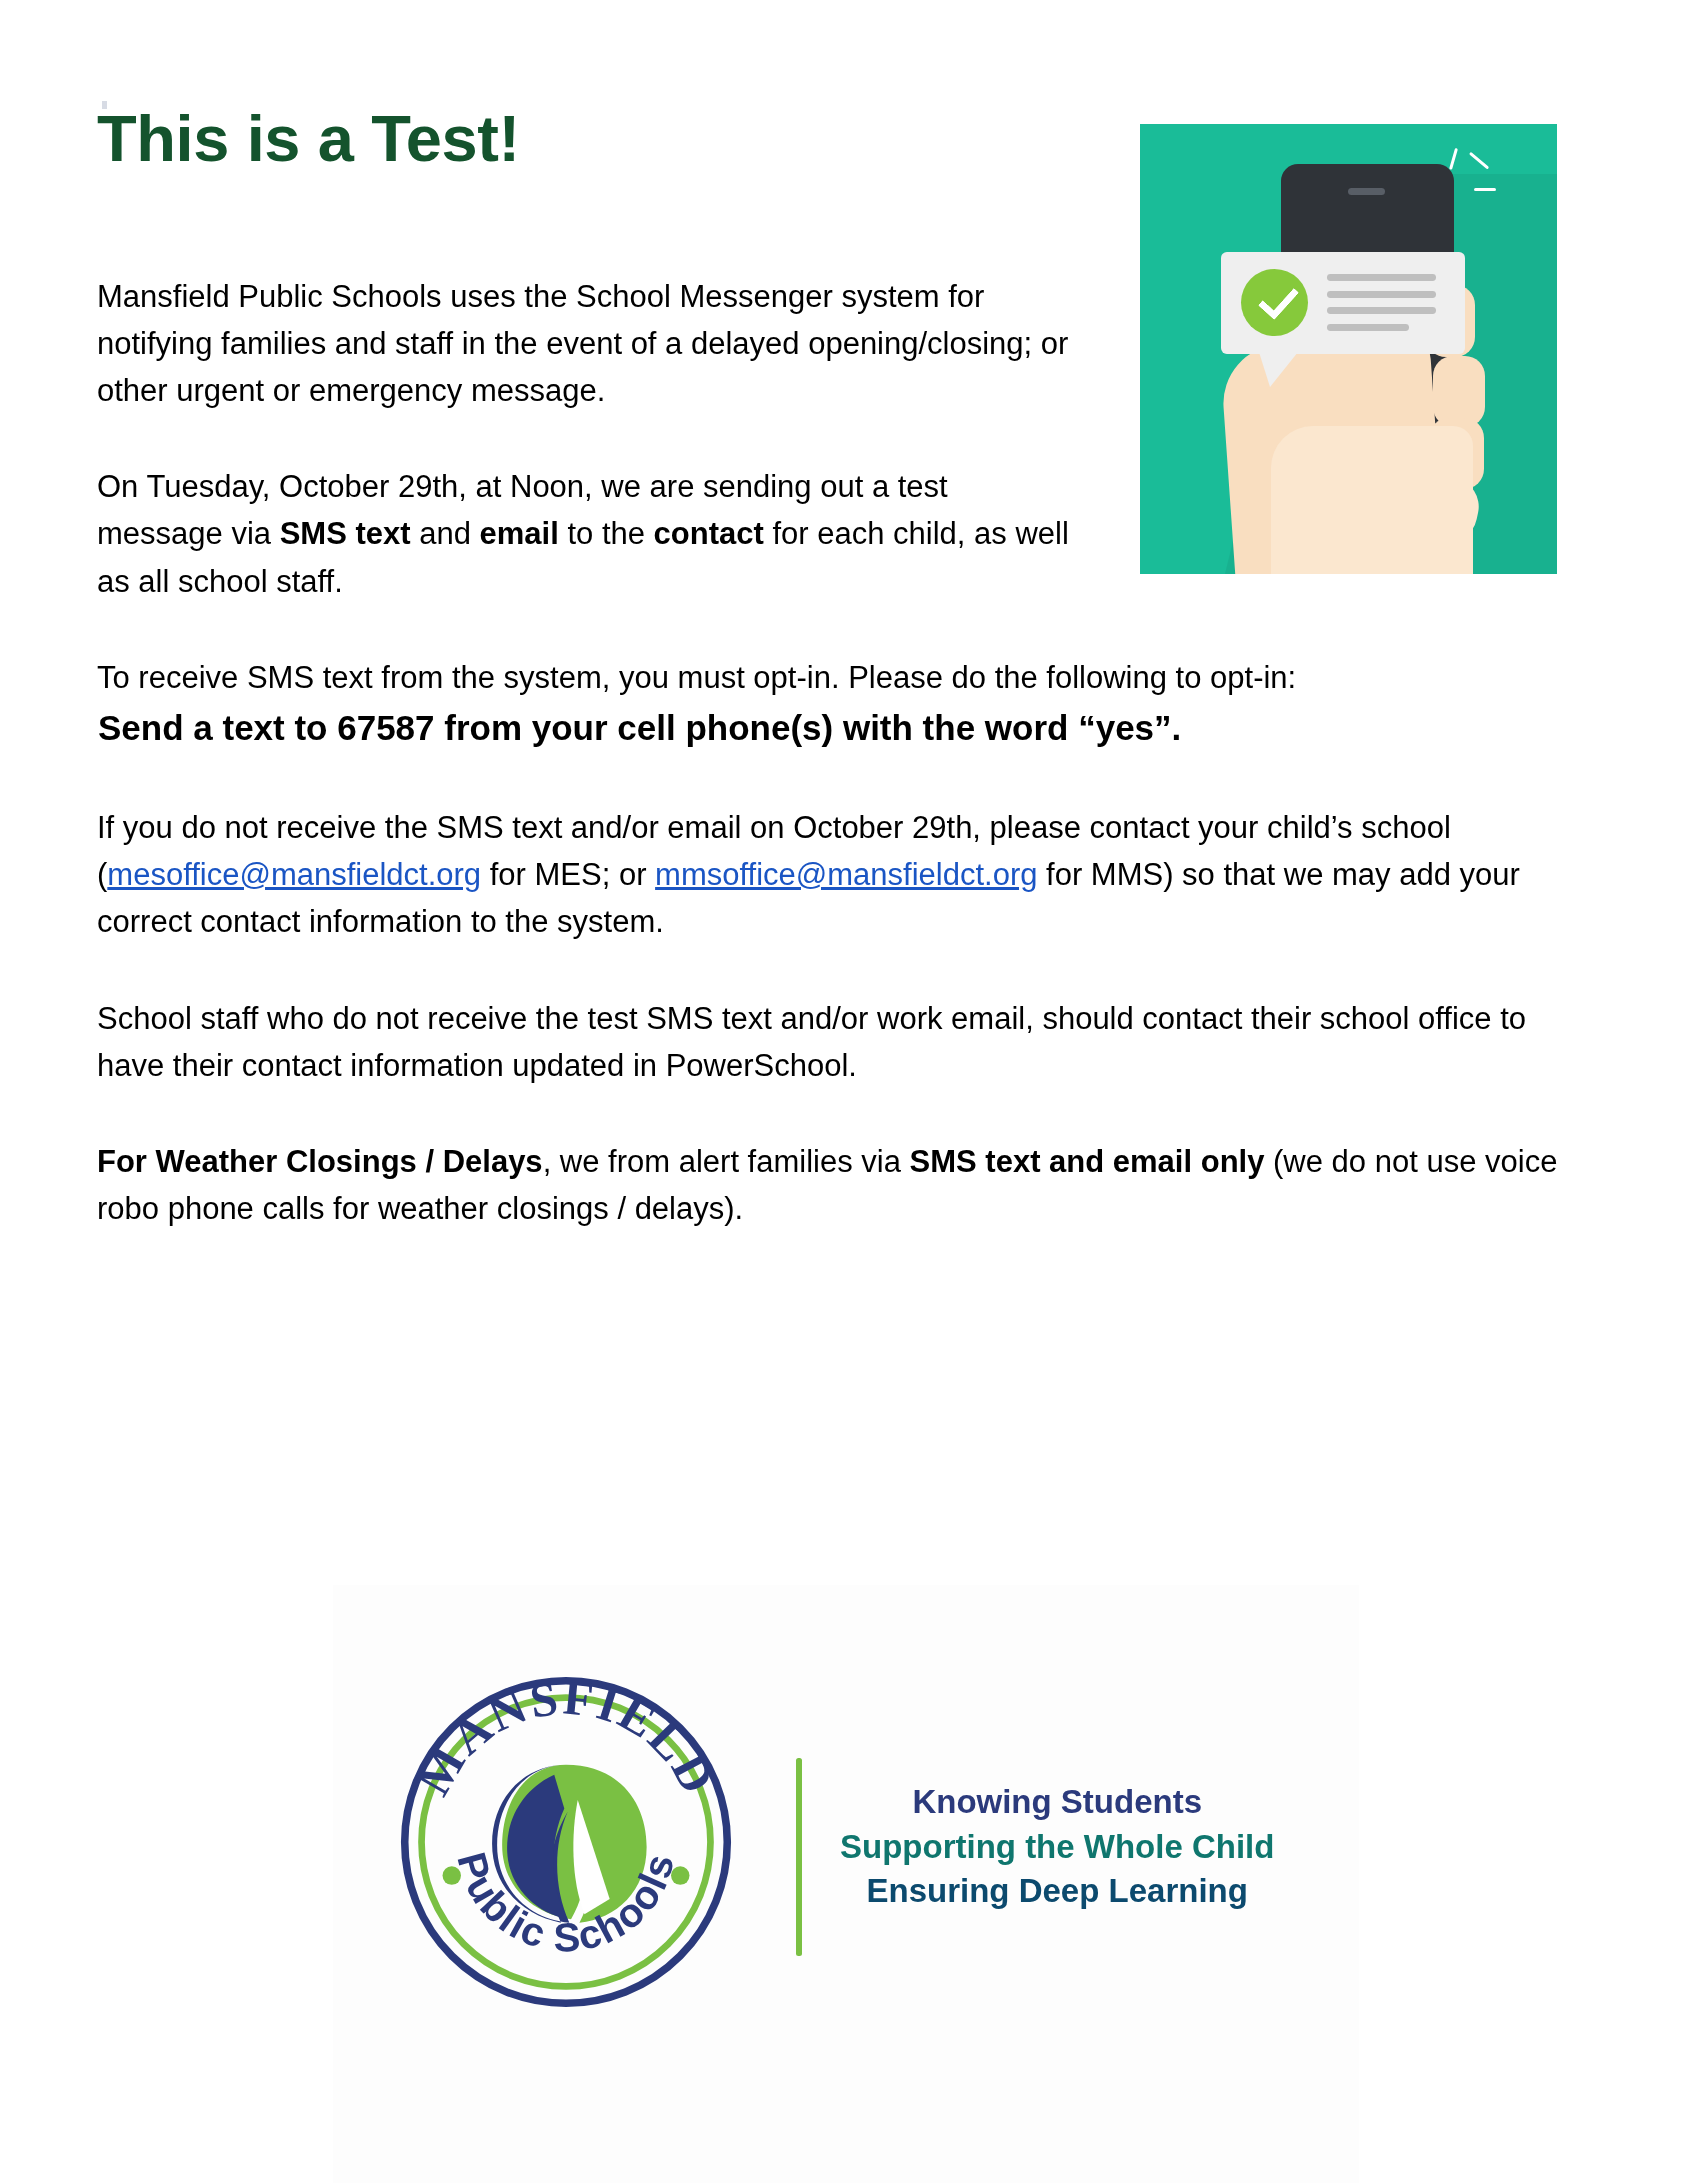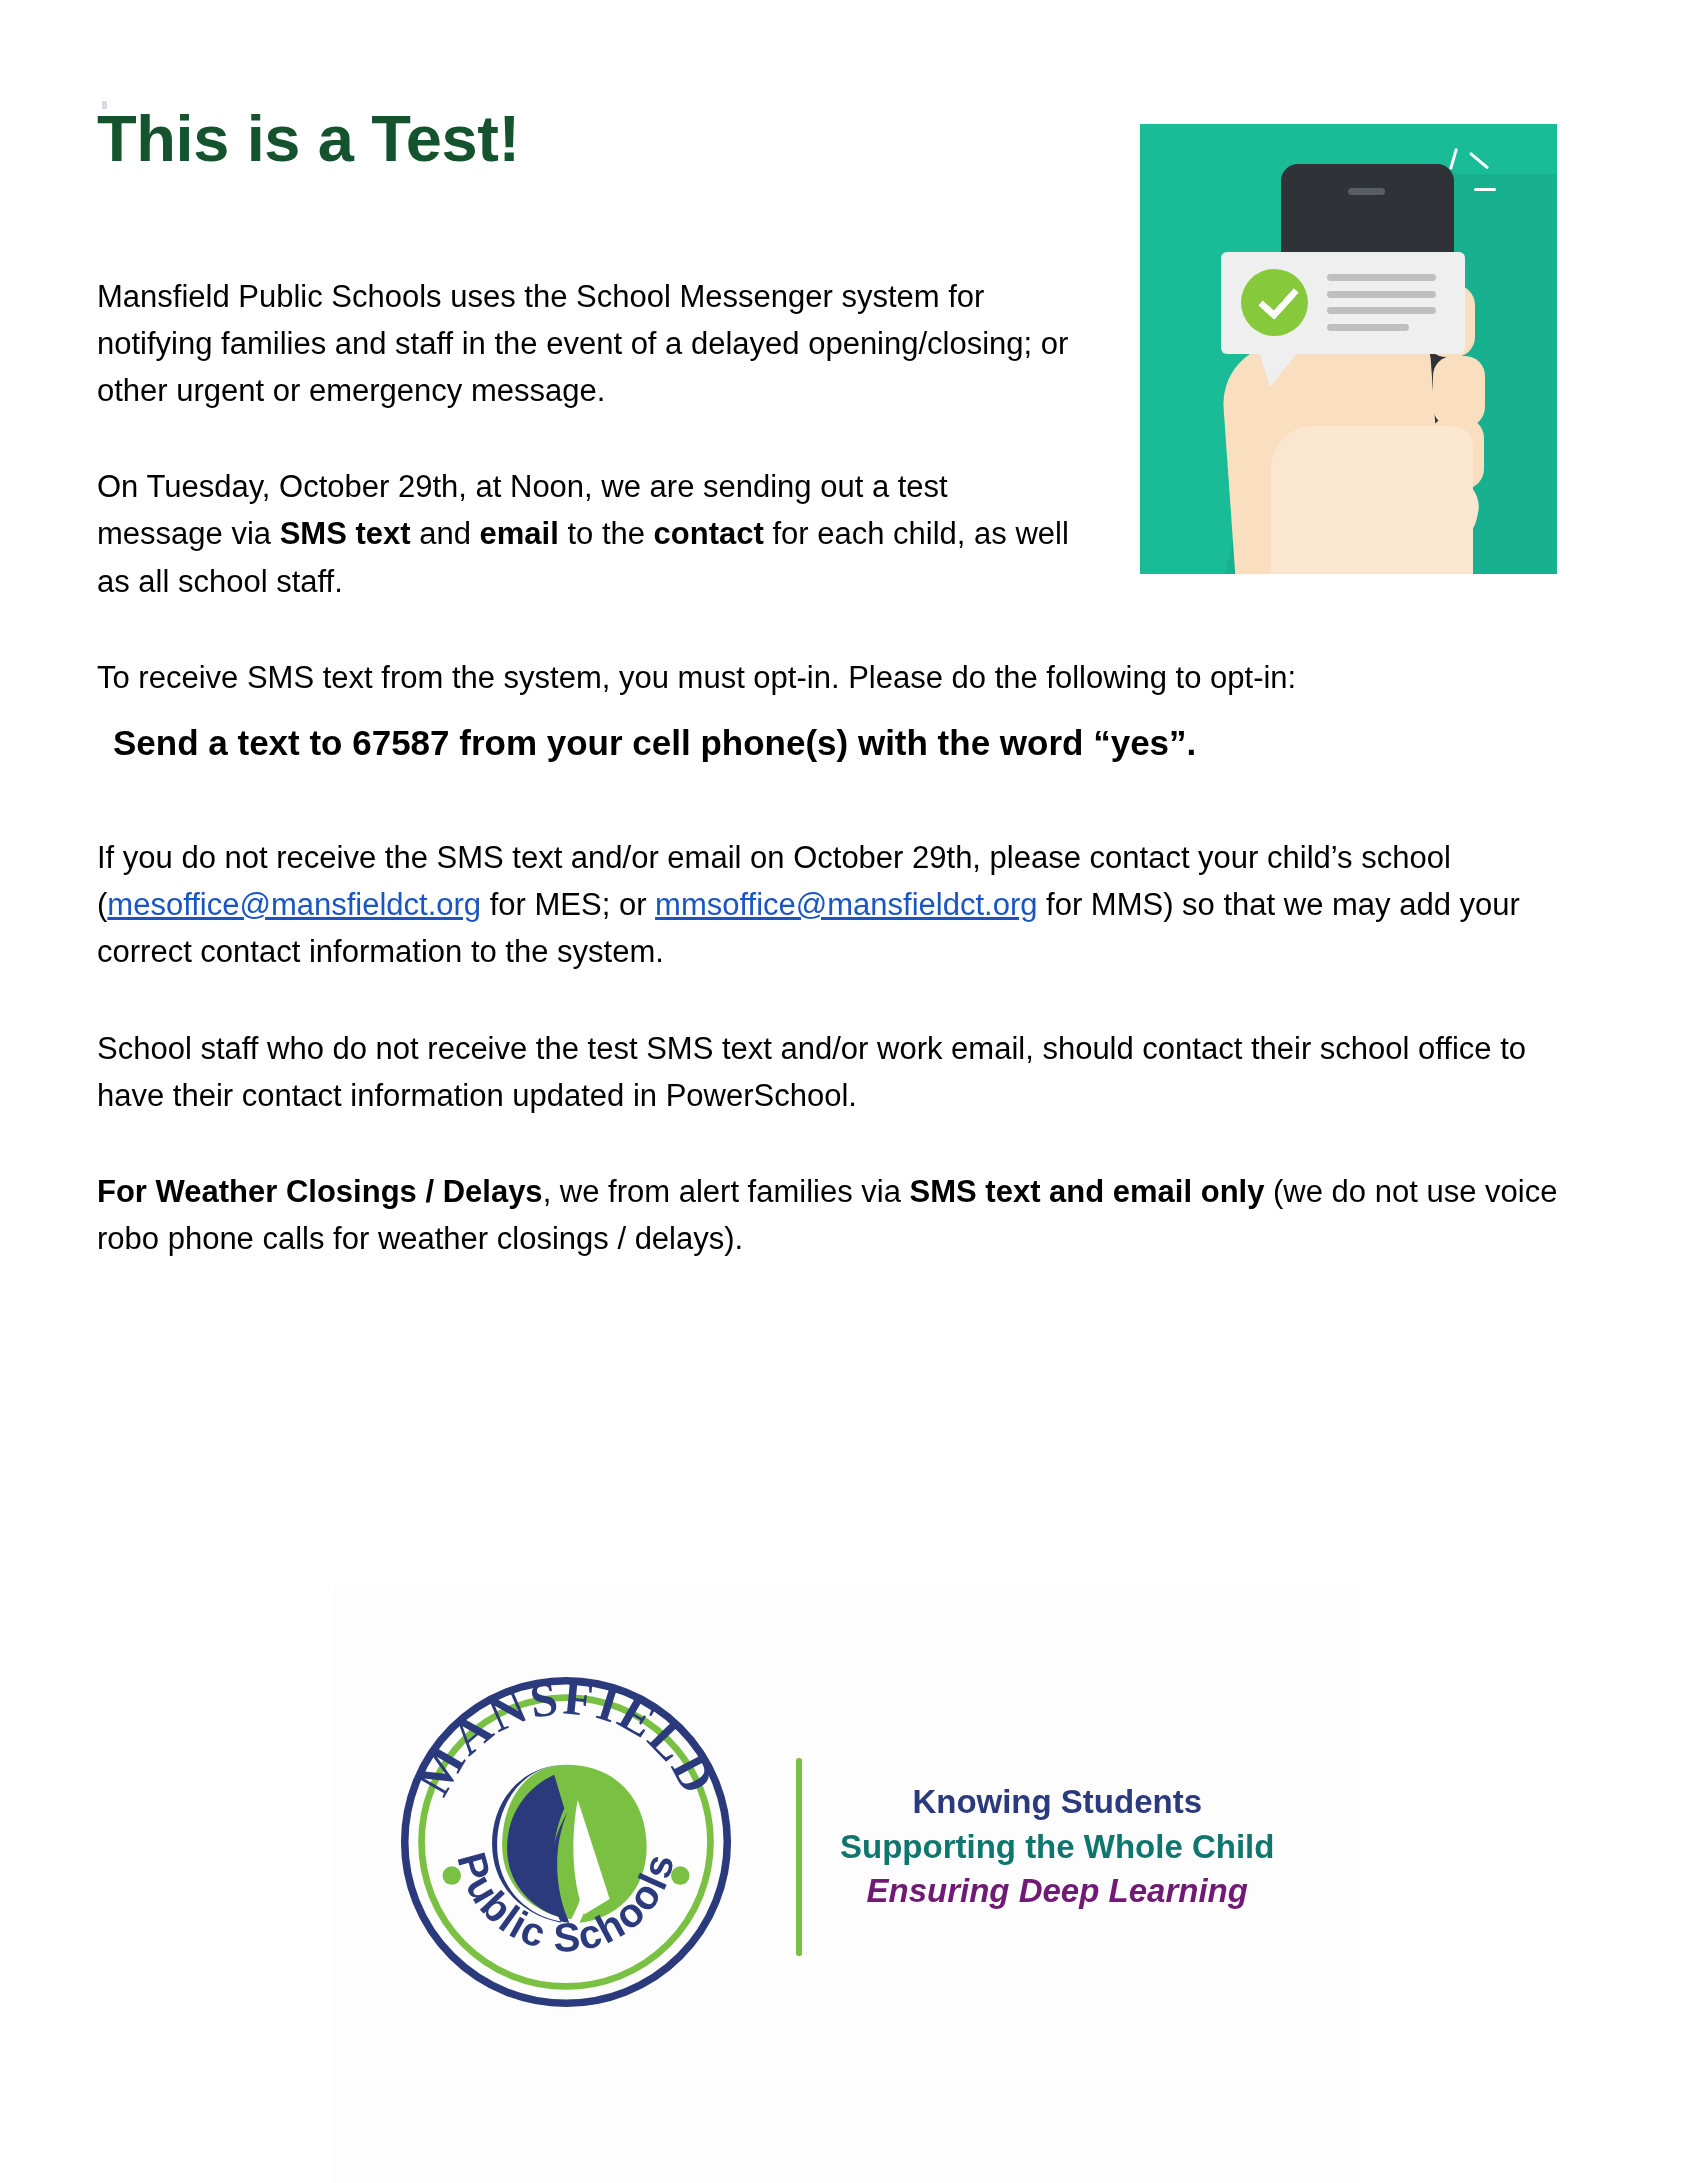--- a/index.html
+++ b/index.html
@@ -210,21 +210,21 @@
   }
   p.narrow {
     width: 982px;
   }
   .gap-md { height: 49px; }
   b { font-weight: bold; }
   .optin {
     font-size: 35px;
     font-weight: bold;
     line-height: 1.5;
-    margin: 16px;
+    margin: 1px;
   }
   a.mail {
     color: #1A55C4;
     text-decoration: underline;
   }
 
   
   .footer-panel {
     position: absolute;
     left: 333px;
@@ -247,21 +247,21 @@
     line-height: 1.35;
   }
   .tagline div {
     font-size: 33px;
     font-weight: bold;
     white-space: nowrap;
     text-align: center;
   }
   .tl-1 { color: #2B3A7C; }
   .tl-2 { color: #0f766e; }
-  .tl-3 { color: #701a75; font-style: italic; }
+  .tl-3 { color: #0c4a6e; }
   .divider-bar {
     position: absolute;
     left: 796px;
     top: 1758px;
     width: 5.9px;
     height: 198px;
     background: #7AC043;
     border-radius: 2.5px;
   }
 </style>

